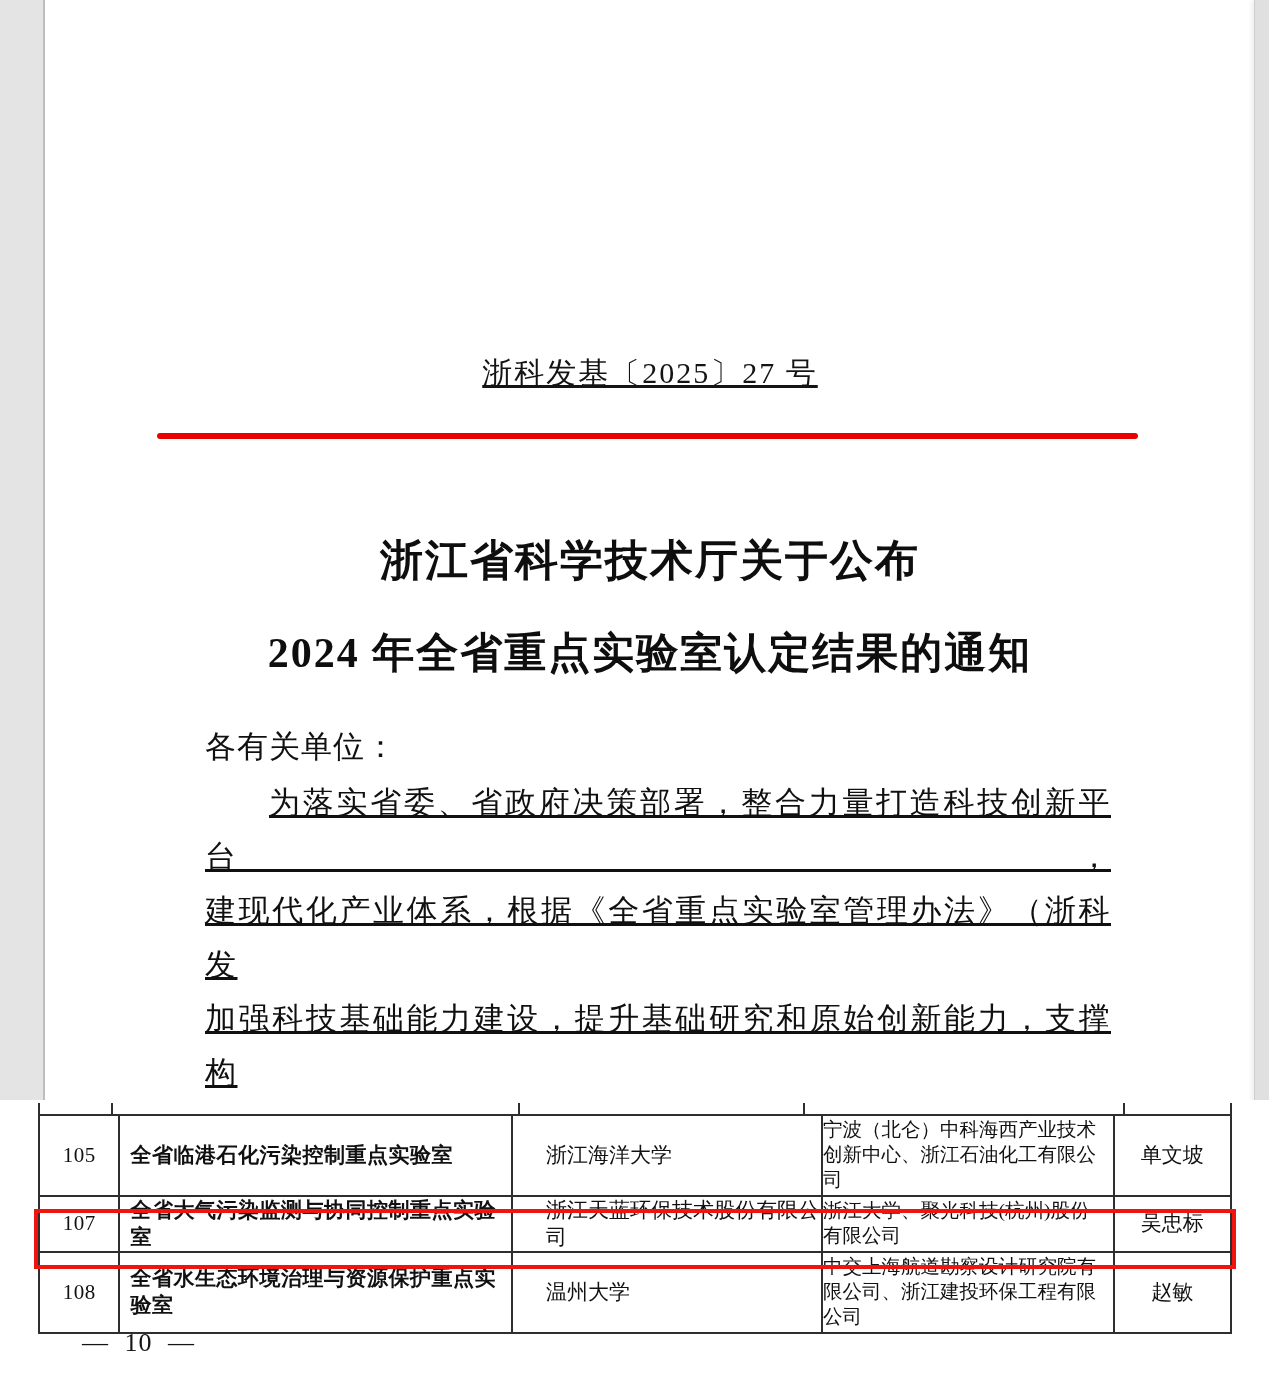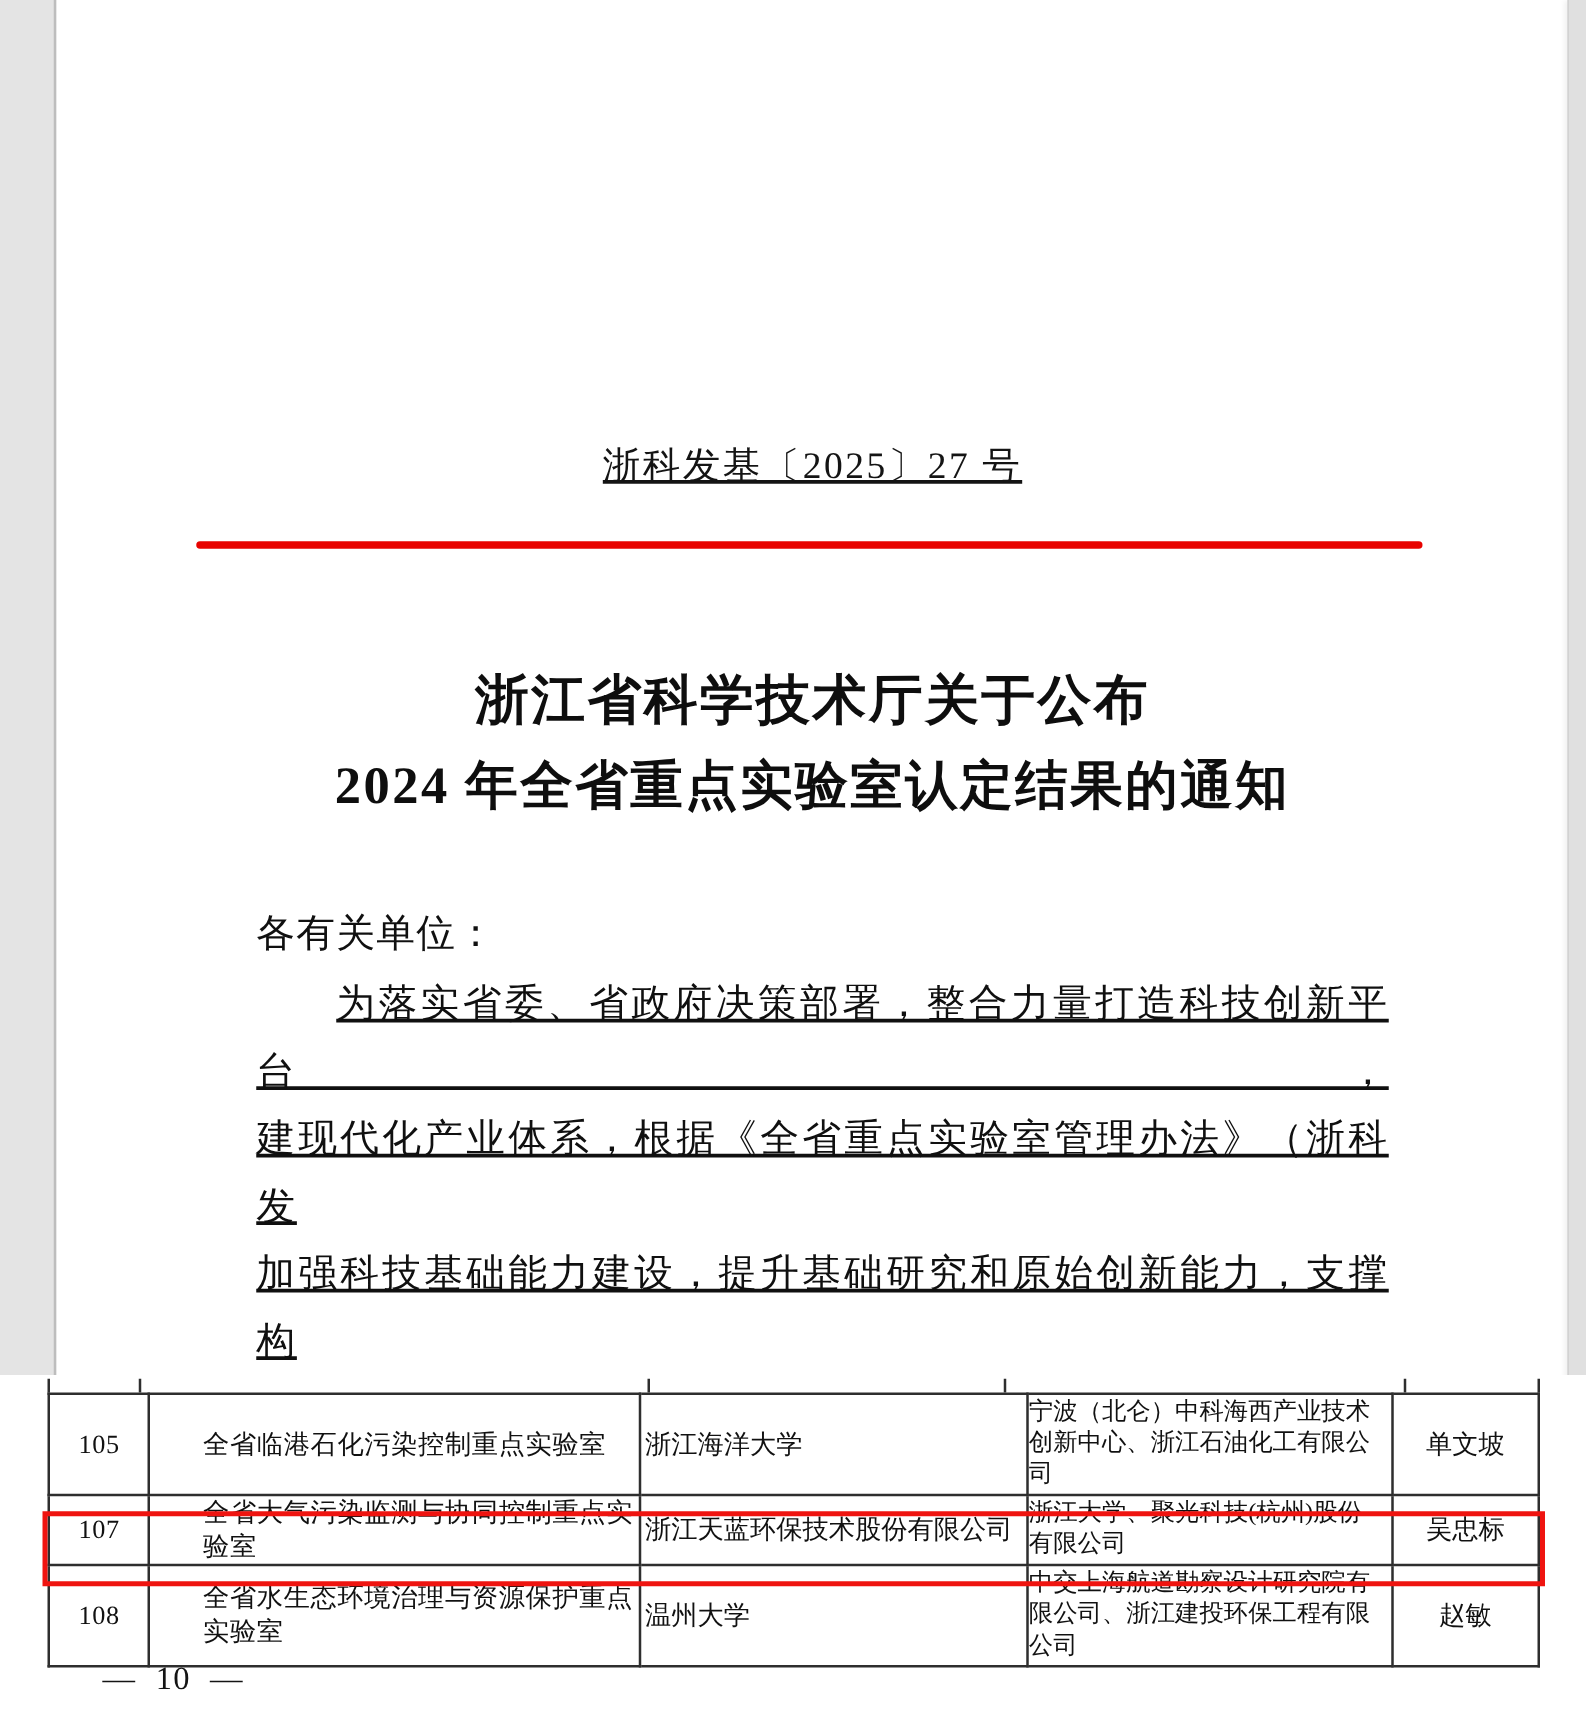--- a/index.html
+++ b/index.html
@@ -45,21 +45,21 @@
   .red-rule {
     position: absolute; left: 157px; top: 433px; width: 981px; height: 6px;
     background: #e80300; border-radius: 3px;
   }
   .notice-title { 
     position: absolute; left: 46px; width: 1208px;
     text-align: center; font-weight: bold; color: #0e0e0e;
     letter-spacing: 2px; white-space: nowrap;
   }
   .notice-title.l1 { top: 536px; font-size: 43px; line-height: 50px; }
-  .notice-title.l2 { top: 604px; font-size: 42px; line-height: 50px; text-align: center; }
+  .notice-title.l2 { top: 628px; font-size: 42px; line-height: 50px; text-align: center; }
 
   .salutation {
     position: absolute; left: 205px; top: 726px;
     font-size: 31px; line-height: 42px; letter-spacing: 1px; color: #101010;
   }
   .body-paragraph {
     position: absolute; left: 205px; top: 776px; width: 906px;
     font-size: 31px; line-height: 54px; letter-spacing: 1.5px; color: #101010;
   }
   .body-line { text-align: justify; text-align-last: justify; white-space: nowrap-; text-decoration: underline; }
@@ -88,22 +88,22 @@
     width: 1194px;
     font-size: 21px; color: #111;
   }
   table.results td {
     border: 2px solid #2e2e2e;
     vertical-align: middle;
     line-height: 1.28;
     overflow: hidden;
   }
   td.c-no   { width: 74px;  text-align: center; letter-spacing: 0.5px; }
-  td.c-lab  { width: 361px; text-align: left; padding-left: 42px; letter-spacing: 0.5px; }
-  td.c-host { width: 285px; text-align: left; padding-left: 3px; }
+  td.c-lab  { width: 361px; text-align: left; padding-left: 10px; letter-spacing: 0.5px; font-weight: bold; }
+  td.c-host { width: 285px; text-align: left; padding-left: 33px; }
   td.c-part { width: 268px; text-align: left; padding: 2px 4px 2px 0; font-size: 19.5px; }
   td.c-dir  { width: 108px; text-align: center; }
   tr.r-std  { height: 50px; }
   tr.r-hl   { height: 53px; }
 
   .highlight-box {
     position: absolute; left: 34px; top: 1209px; width: 1202px; height: 60px;
     border: 4px solid #ef1410;
     pointer-events: none;
     z-index: 5;

